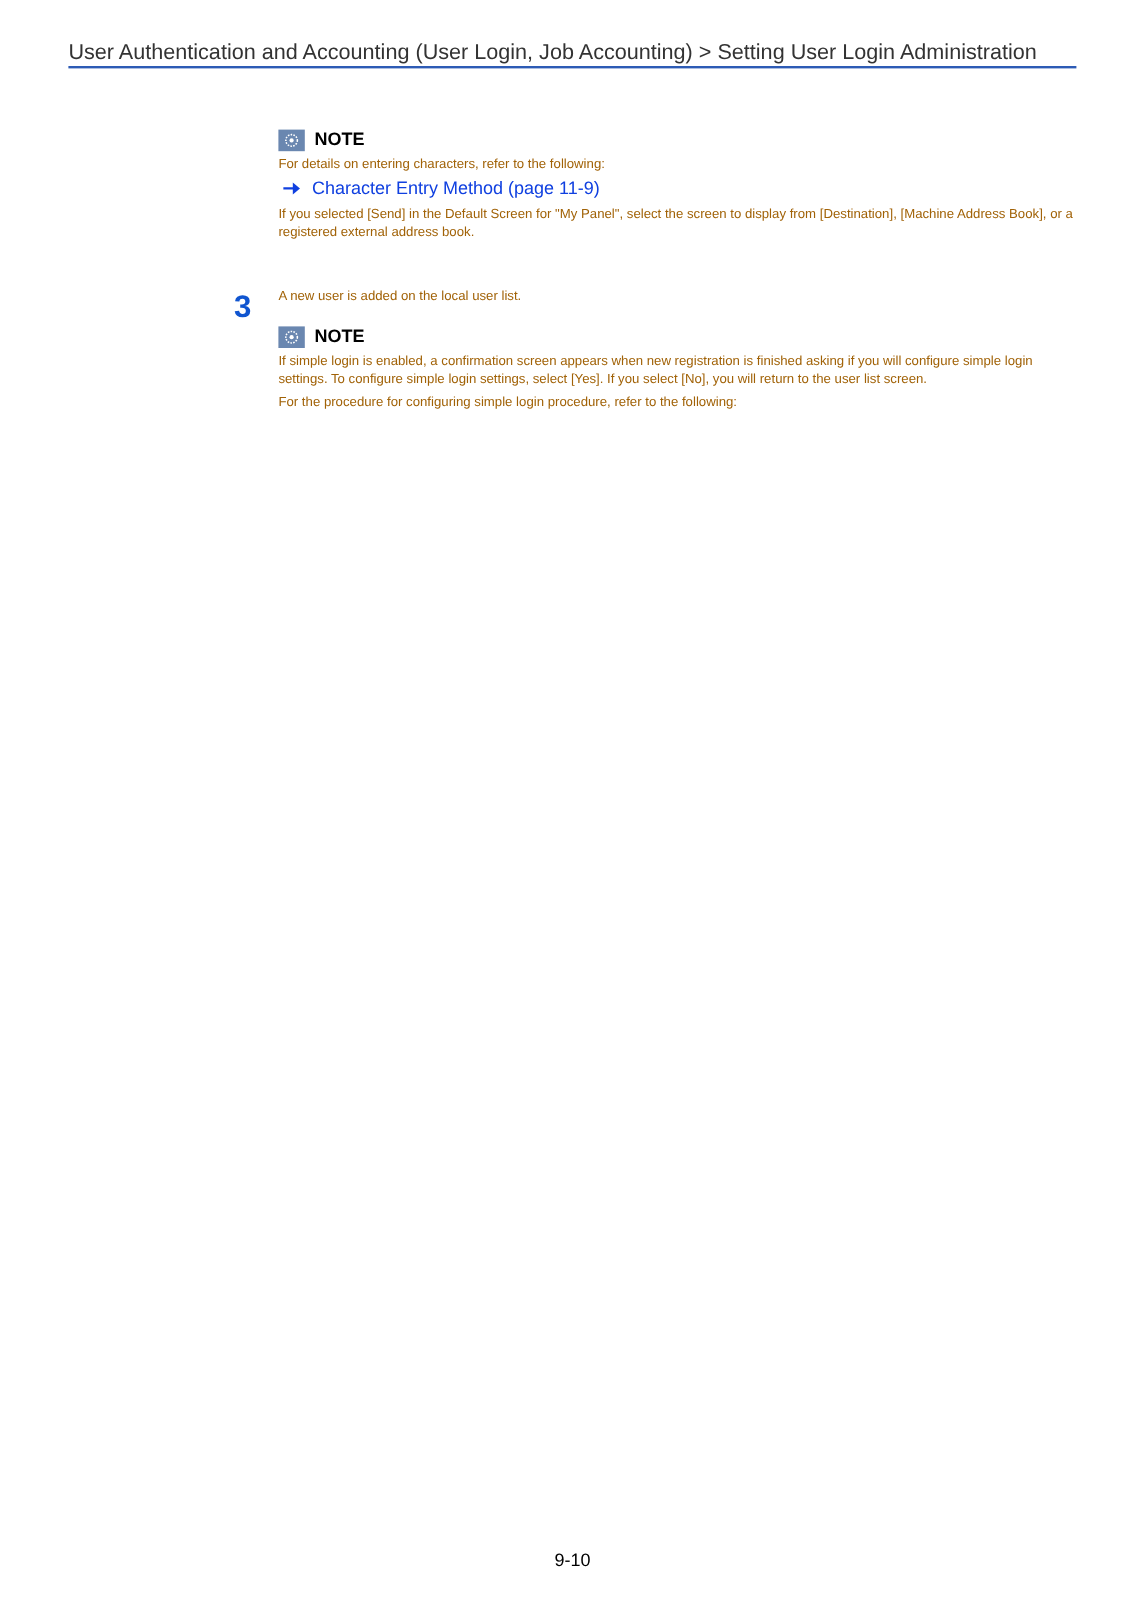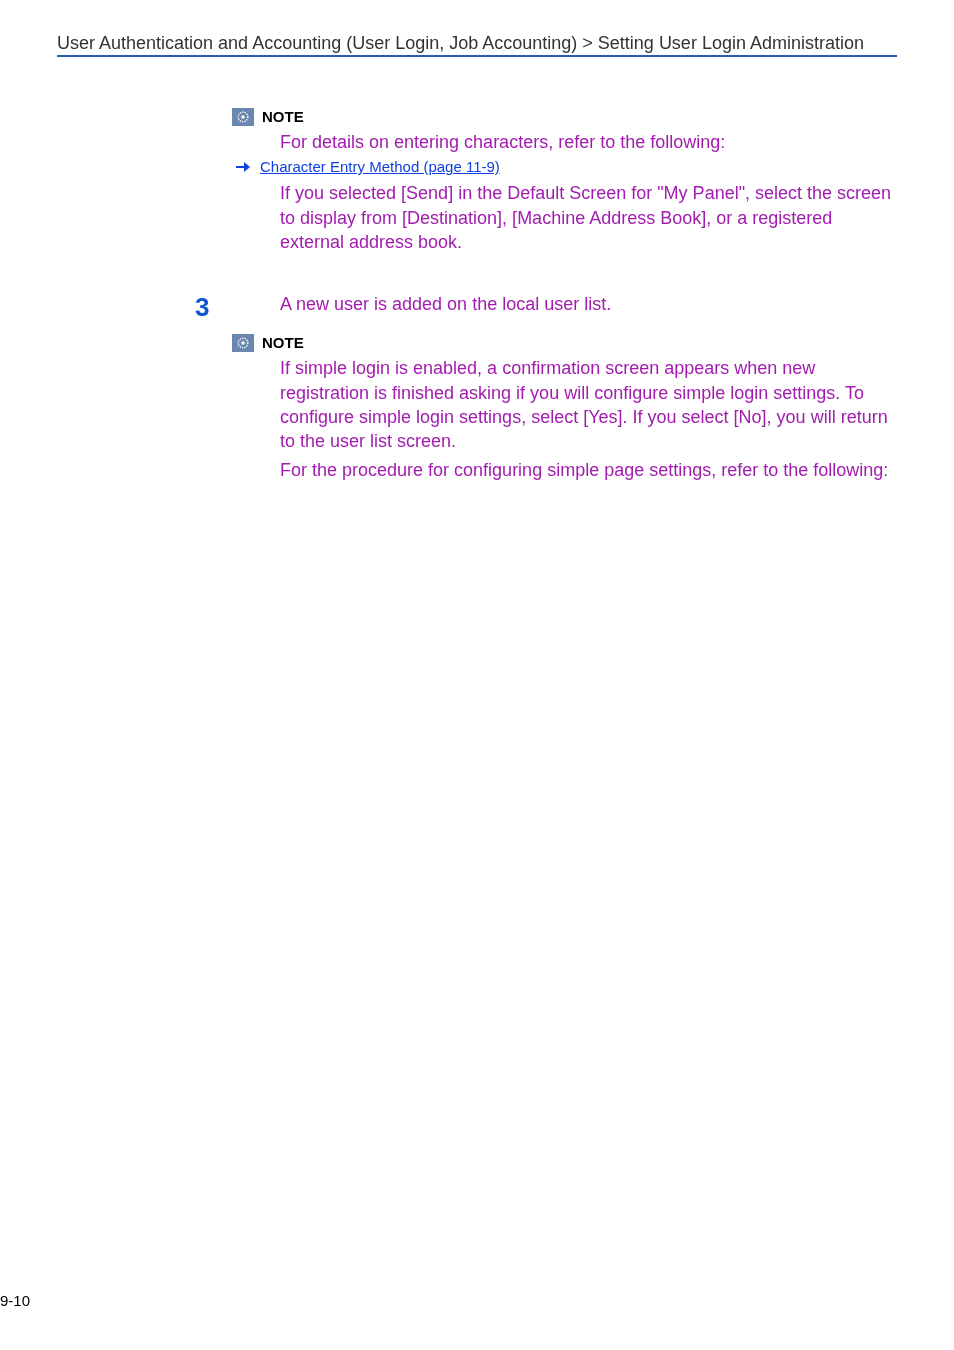--- a/index.html
+++ b/index.html
@@ -52,43 +52,41 @@
   .note-icon svg {
     width: 14px;
     height: 14px;
   }
   .note-label {
     font-weight: bold;
     font-size: 15px;
     color: #000000;
   }
   .body-text {
-    font-size: 18px;
+    font-size: 11px;
     line-height: 1.35;
-    color: #a21caf;
+    color: #a16207;
     margin-bottom: 4px;
-    margin-left: 48px;
   }
   .link-row {
     display: flex;
     align-items: center;
     gap: 10px;
     margin-top: 4px;
     margin-bottom: 6px;
     margin-left: 4px;
   }
   .arrow-icon {
     width: 14px;
     height: 12px;
     flex-shrink: 0;
   }
   .link-text {
     font-size: 15px;
     color: #1040e0;
-    text-decoration: underline;
     cursor: pointer;
   }
   .bold {
     font-weight: normal;
   }
   .step-number {
     position: absolute;
     left: -37px;
     font-family: Arial, sans-serif;
     font-size: 26px;
@@ -106,20 +104,21 @@
     position: relative;
     margin-top: 38px;
   }
   .note-block-2 {
     margin-top: 18px;
   }
   .page-num {
     position: absolute;
     bottom: 41px;
     width: 954px;
+    text-align: center;
     font-size: 15px;
     color: #000000;
   }
 </style>
 </head>
 <body>
 
 <div class="breadcrumb">User Authentication and Accounting (User Login, Job Accounting) &gt; Setting User Login Administration</div>
 <div class="rule"></div>
 
@@ -161,20 +160,20 @@
             <circle cx="8" cy="8" r="2" fill="#ffffff"></circle>
           </svg>
         </div>
         <span class="note-label">NOTE</span>
       </div>
 
       <p class="body-text">
         <span>If simple login is enabled, a confirmation screen appears when new registration is finished asking if you will configure simple login settings. To configure simple login settings, select [</span><span class="bold">Yes</span><span>]. If you select [</span><span class="bold">No</span><span>], you will return to the user list screen.</span>
       </p>
 
-      <p class="body-text">For the procedure for configuring simple page settings, refer to the following:</p>
+      <p class="body-text">For the procedure for configuring simple login procedure, refer to the following:</p>
 
     </div>
   </div>
 
 </div>
 
 <div class="page-num">9-10</div>
 
 </body></html>

